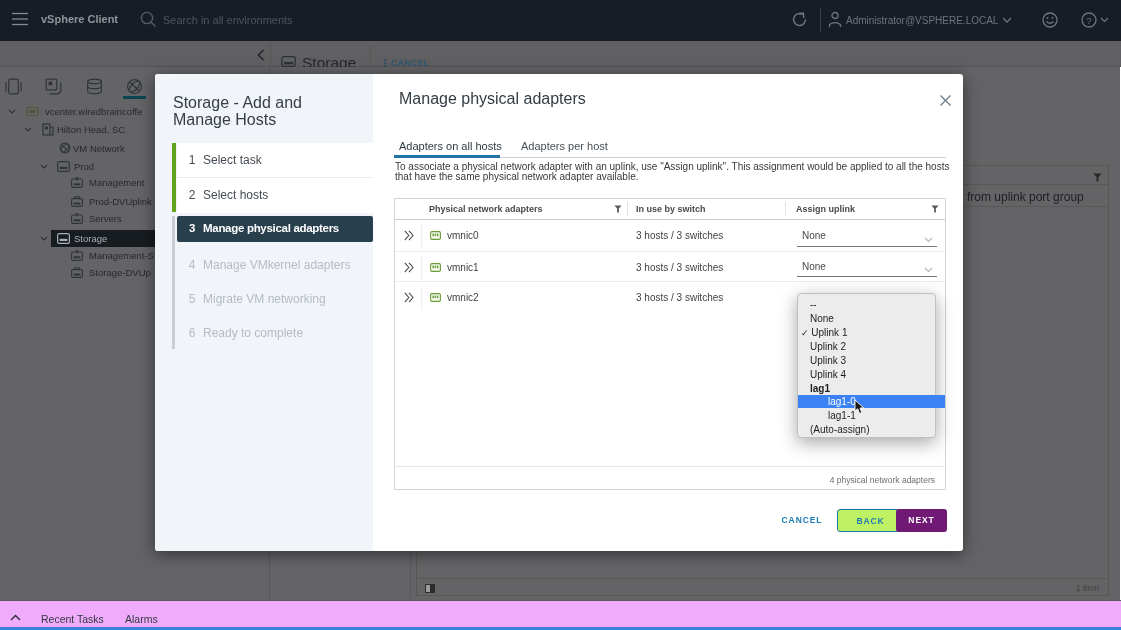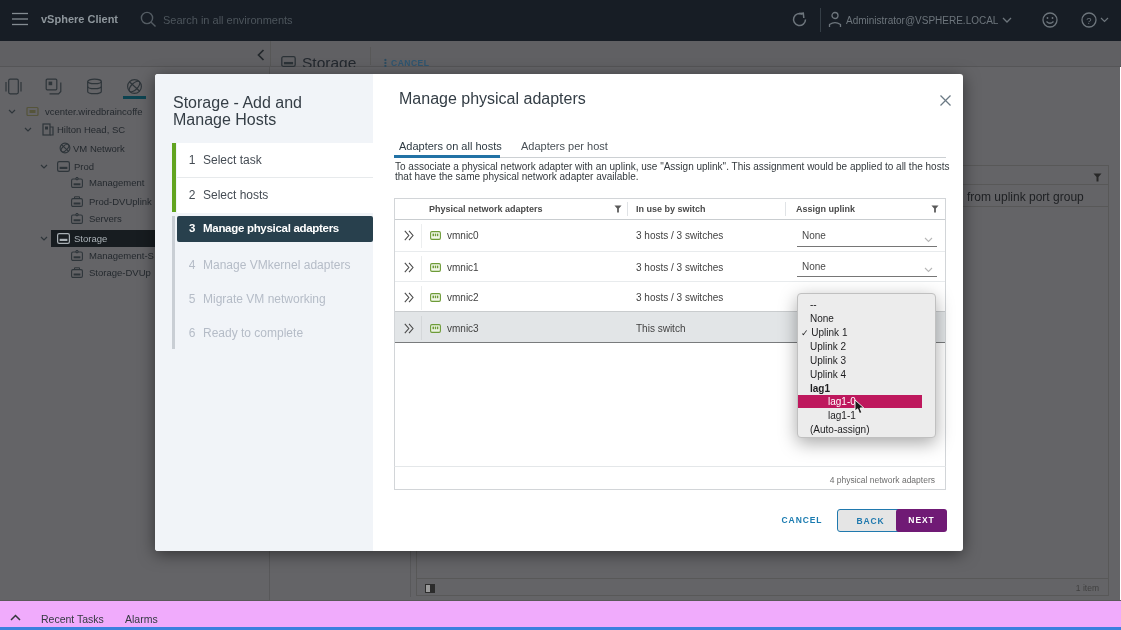--- a/index.html
+++ b/index.html
@@ -335,56 +335,39 @@
       <div class="abs" style="left:26px;top:4px;width:1px;height:24px;background:#eceeef"></div>
       <svg class="abs" style="left:35px;top:11px" width="11" height="9" viewBox="0 0 11 9">
           <rect x="0.6" y="0.6" width="9.8" height="7.8" rx="1.3" fill="#f3f8ea" stroke="#6d9b38" stroke-width="1.1"></rect>
           <rect x="2.5" y="2.6" width="1.6" height="2.6" fill="#6d9b38"></rect>
           <rect x="4.9" y="2.6" width="1.3" height="2.6" fill="#6d9b38"></rect>
           <rect x="7" y="2.6" width="1.3" height="2.6" fill="#6d9b38"></rect>
         </svg>
       <div class="rowtxt" style="left:52px;">vmnic2</div>
       <div class="rowtxt" style="left:241px;">3 hosts / 3 switches</div>
     </div>
-    <div class="drow" style="top:112px;height:32px;background:#e2e5e7;border-top:1px solid #c9ccce;border-bottom:1px solid #797b7d;">
-      <svg class="abs" style="left:9px;top:11px" width="10" height="11" viewBox="0 0 10 11">
-          <g fill="none" stroke="#4a4a4a" stroke-width="1.1">
-            <path d="M0.8 0.8 L4.8 5.5 L0.8 10.2"></path>
-            <path d="M5 0.8 L9 5.5 L5 10.2"></path>
-          </g>
-        </svg>
-      <div class="abs" style="left:26px;top:4px;width:1px;height:24px;background:#d4d7d9"></div>
-      <svg class="abs" style="left:35px;top:12px" width="11" height="9" viewBox="0 0 11 9">
-          <rect x="0.6" y="0.6" width="9.8" height="7.8" rx="1.3" fill="#ebf2e2" stroke="#6d9b38" stroke-width="1.1"></rect>
-          <rect x="2.5" y="2.6" width="1.6" height="2.6" fill="#6d9b38"></rect>
-          <rect x="4.9" y="2.6" width="1.3" height="2.6" fill="#6d9b38"></rect>
-          <rect x="7" y="2.6" width="1.3" height="2.6" fill="#6d9b38"></rect>
-        </svg>
-      <div class="rowtxt" style="left:52px;top:11px;">vmnic3</div>
-      <div class="rowtxt" style="left:241px;top:11px;">This switch</div>
-    </div>
   </div>
   <div class="abs" style="left:239px;top:392px;width:552px;height:24px;border:1px solid #d2d5d8;border-top:1px solid #e4e7e9;">
     <div class="abs" style="right:10px;top:8px;font-size:8.5px;color:#6e6e6e;">4 physical network adapters</div>
   </div>
 
   <div class="btn" style="left:614px;top:435px;width:66px;color:#1a7bb0;">CANCEL</div>
-  <div class="btn" style="left:682px;top:435px;width:67px;border:1px solid #2079ae;color:#2079ae;background:#e5e5e5;">BACK</div>
+  <div class="btn" style="left:682px;top:435px;width:67px;border:1px solid #2079ae;color:#2079ae;background:#bef264;">BACK</div>
   <div class="btn" style="left:741px;top:435px;width:51px;background:#701a75;color:#fff;">NEXT</div>
 </div>
 
 <div id="ddown">
   <div class="dditem" style="top:3.5px;">--</div>
   <div class="dditem" style="top:17.5px;">None</div>
   <div class="dditem" style="top:31.5px;left:3px;"><span style="font-size:9px;">✓</span> Uplink 1</div>
   <div class="dditem" style="top:45.5px;">Uplink 2</div>
   <div class="dditem" style="top:59.5px;">Uplink 3</div>
   <div class="dditem" style="top:73.5px;">Uplink 4</div>
   <div class="dditem" style="top:87.5px;font-weight:bold;">lag1</div>
-  <div class="dditem" style="top:101px;left:0;width:124px;height:13px;background:#be185d;color:#fff;">
+  <div class="dditem" style="top:101px;left:0;width:147px;height:13px;background:#3b82f6;color:#fff;">
       <span style="position:absolute;left:30px;">lag1-0</span>
     </div>
   <div class="dditem" style="top:115px;left:30px;">lag1-1</div>
   <div class="dditem" style="top:128.5px;">(Auto-assign)</div>
   <svg class="abs" style="left:56px;top:105px" width="11" height="16" viewBox="0 0 11 16">
     <path d="M1 1 L1 12 L3.7 9.8 L5.5 14.5 L7.8 13.6 L6 9.1 L9.7 8.8 Z" fill="#1a1a1a" stroke="#fff" stroke-width="0.9"></path>
   </svg>
 </div>
 
 </body></html>

